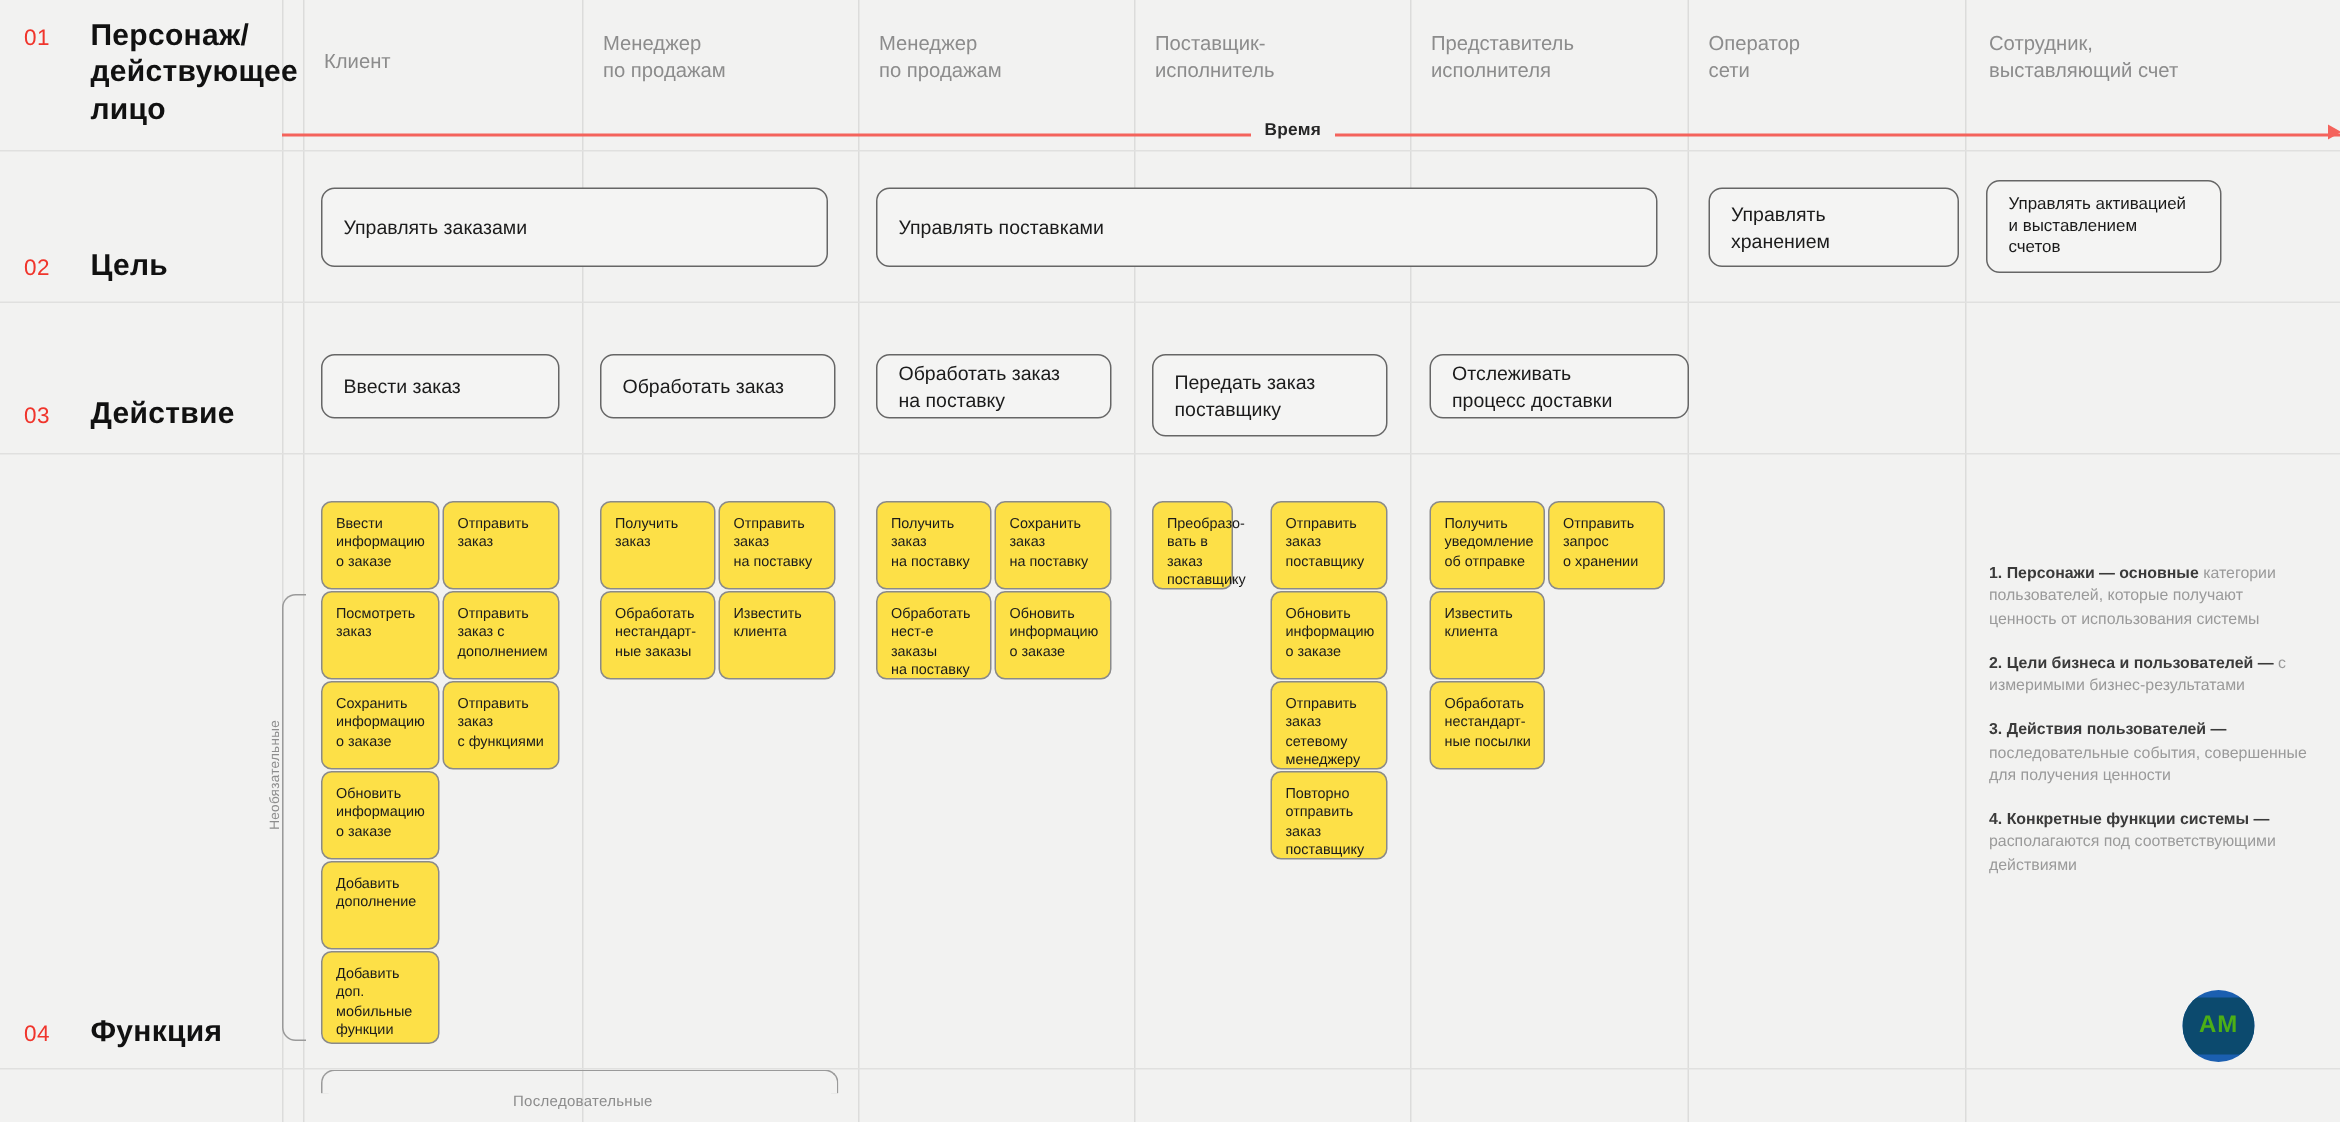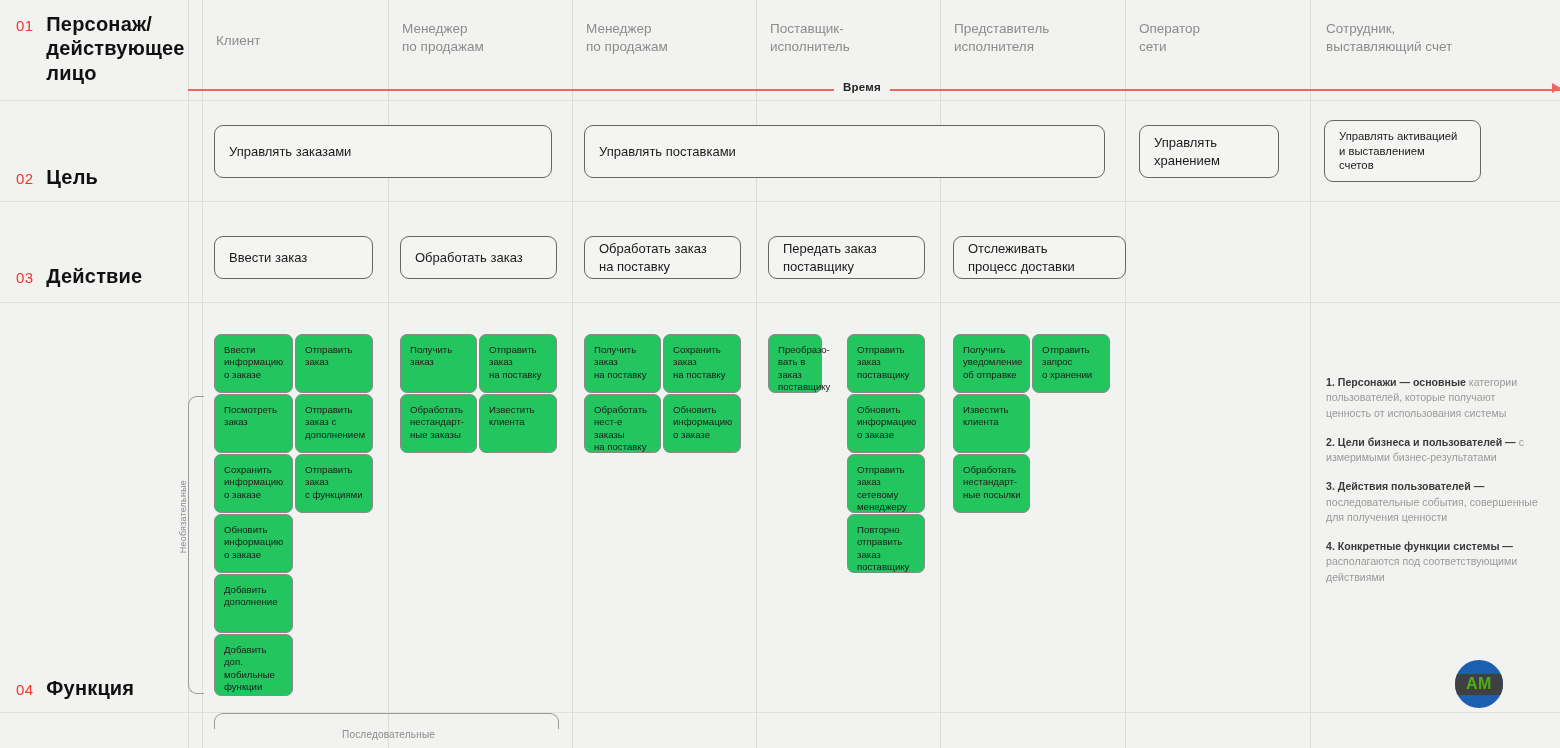--- a/index.html
+++ b/index.html
@@ -11,21 +11,21 @@
     overflow:hidden;
     position:relative;
   }
   #story-map{position:absolute;left:0;top:0;width:1560px;height:748px;}
 
   
   .vline{position:absolute;top:0;width:1px;height:748px;background:#dcdcdb;}
   .hline{position:absolute;left:0;width:1560px;height:1px;background:#e0e0df;}
 
   
-  .row-label{position:absolute;left:16px;display:flex;align-items:baseline;gap:13px;}
+  .row-label{position:absolute;left:16px;display:flex;align-items:baseline;gap:27px;}
   .row-num{color:#f0352c;font-size:15px;font-weight:400;letter-spacing:.3px;}
   .row-name{font-size:20px;font-weight:700;letter-spacing:.2px;color:#111;}
   .row-name.multi{line-height:1.22;}
 
   
   .persona{position:absolute;top:20px;font-size:13.5px;line-height:1.35;color:#8c8c8c;font-weight:400;}
 
   
   .time-wrap{position:absolute;left:188px;top:80px;width:1372px;height:20px;}
   .time-line{position:absolute;top:9px;left:0;width:1372px;height:1.6px;background:#f4635c;}
@@ -34,21 +34,21 @@
   .time-text{position:absolute;top:1px;left:646px;background:#f2f2f1;padding:0 9px;
     font-size:11.5px;font-weight:700;color:#262626;letter-spacing:.2px;}
 
   
   .card{position:absolute;box-sizing:border-box;background:#f4f4f3;
     border:1px solid #666;border-radius:9px;display:flex;align-items:center;}
   .card > span{display:block;font-size:12.6px;line-height:1.32;color:#1b1b1b;padding:0 14px;}
   .goal > span{font-size:13px;}
   .action > span{font-size:13px;}
 
-  .fn{position:absolute;box-sizing:border-box;background:#22c55e;
+  .fn{position:absolute;box-sizing:border-box;background:#fde047;
     border:1px solid #8a8a8a;border-radius:7px;display:flex;align-items:flex-start;}
   .fn > span{display:block;font-size:9.6px;line-height:1.29;color:#1b1b1b;padding:9px 7px 0 9px;}
 
   
   .br-opt{position:absolute;box-sizing:border-box;border:1px solid #9a9a9a;border-right:none;
     border-top-left-radius:9px;border-bottom-left-radius:9px;}
   .br-opt-label{position:absolute;font-size:9px;color:#8c8c8c;letter-spacing:.2px;
     writing-mode:vertical-rl;transform:rotate(180deg);white-space:nowrap;}
   .br-seq{position:absolute;box-sizing:border-box;border:1px solid #9a9a9a;border-bottom:none;
     border-top-left-radius:9px;border-top-right-radius:9px;}
@@ -56,21 +56,21 @@
 
   
   .note{position:absolute;left:1326px;top:375px;width:212px;}
   .note-title{font-size:24px;font-weight:700;color:#1b1b1b;letter-spacing:.2px;margin-bottom:16px;}
   .note-item{font-size:10.6px;line-height:1.44;color:#9a9a9a;margin-bottom:14px;}
   .note-item b{color:#3a3a3a;font-weight:700;}
 
   
   .am-logo{position:absolute;left:1455px;top:660px;width:48px;height:48px;border-radius:50%;
     background:#1b5fb0;display:flex;align-items:center;justify-content:center;overflow:hidden;}
-  .am-band{width:48px;height:21px;background:#404040;border-radius:3px;display:flex;
+  .am-band{width:48px;height:38px;background:#0c4a6e;border-radius:3px;display:flex;
     align-items:center;justify-content:center;}
   .am-text{font-size:16px;font-weight:700;color:#4caf16;letter-spacing:.5px;font-family:"Liberation Sans",sans-serif;}
 </style>
 </head>
 <body>
 
 <div id="story-map">
 
   <div class="vline" style="left:188px"></div>
   <div class="vline" style="left:202px"></div>
@@ -143,37 +143,37 @@
     <div class="time-head"></div>
     <div class="time-text">Время</div>
   </div>
 
   <div class="card goal" style="left:584px;top:125px;width:521px;height:53px">
     <span>Управлять поставками</span>
   </div>
   <div class="card goal" style="left:214px;top:125px;width:338px;height:53px">
     <span>Управлять заказами</span>
   </div>
-  <div class="card goal" style="left:1139px;top:125px;width:140px;height:53px">
+  <div class="card goal" style="left:1139px;top:125px;width:167px;height:53px">
     <span>Управлять<br>хранением</span>
   </div>
   <div class="card goal" style="left:1324px;top:120px;width:157px;height:62px">
     <span style="font-size:11.3px">Управлять активацией<br>и выставлением<br>счетов</span>
   </div>
 
   <div class="card action" style="left:214px;top:236px;width:159px;height:43px">
     <span>Ввести заказ</span>
   </div>
   <div class="card action" style="left:400px;top:236px;width:157px;height:43px">
     <span>Обработать заказ</span>
   </div>
   <div class="card action" style="left:584px;top:236px;width:157px;height:43px">
     <span>Обработать заказ<br>на поставку</span>
   </div>
-  <div class="card action" style="left:768px;top:236px;width:157px;height:43px">
+  <div class="card action" style="left:768px;top:236px;width:157px;height:55px">
     <span>Передать заказ<br>поставщику</span>
   </div>
   <div class="card action" style="left:953px;top:236px;width:173px;height:43px">
     <span>Отслеживать<br>процесс доставки</span>
   </div>
 
   <div class="fn" style="left:214px;top:334px;width:79px;height:59px">
     <span>Ввести<br>информацию<br>о заказе</span>
     </div>
   <div class="fn" style="left:295px;top:334px;width:78px;height:59px">

